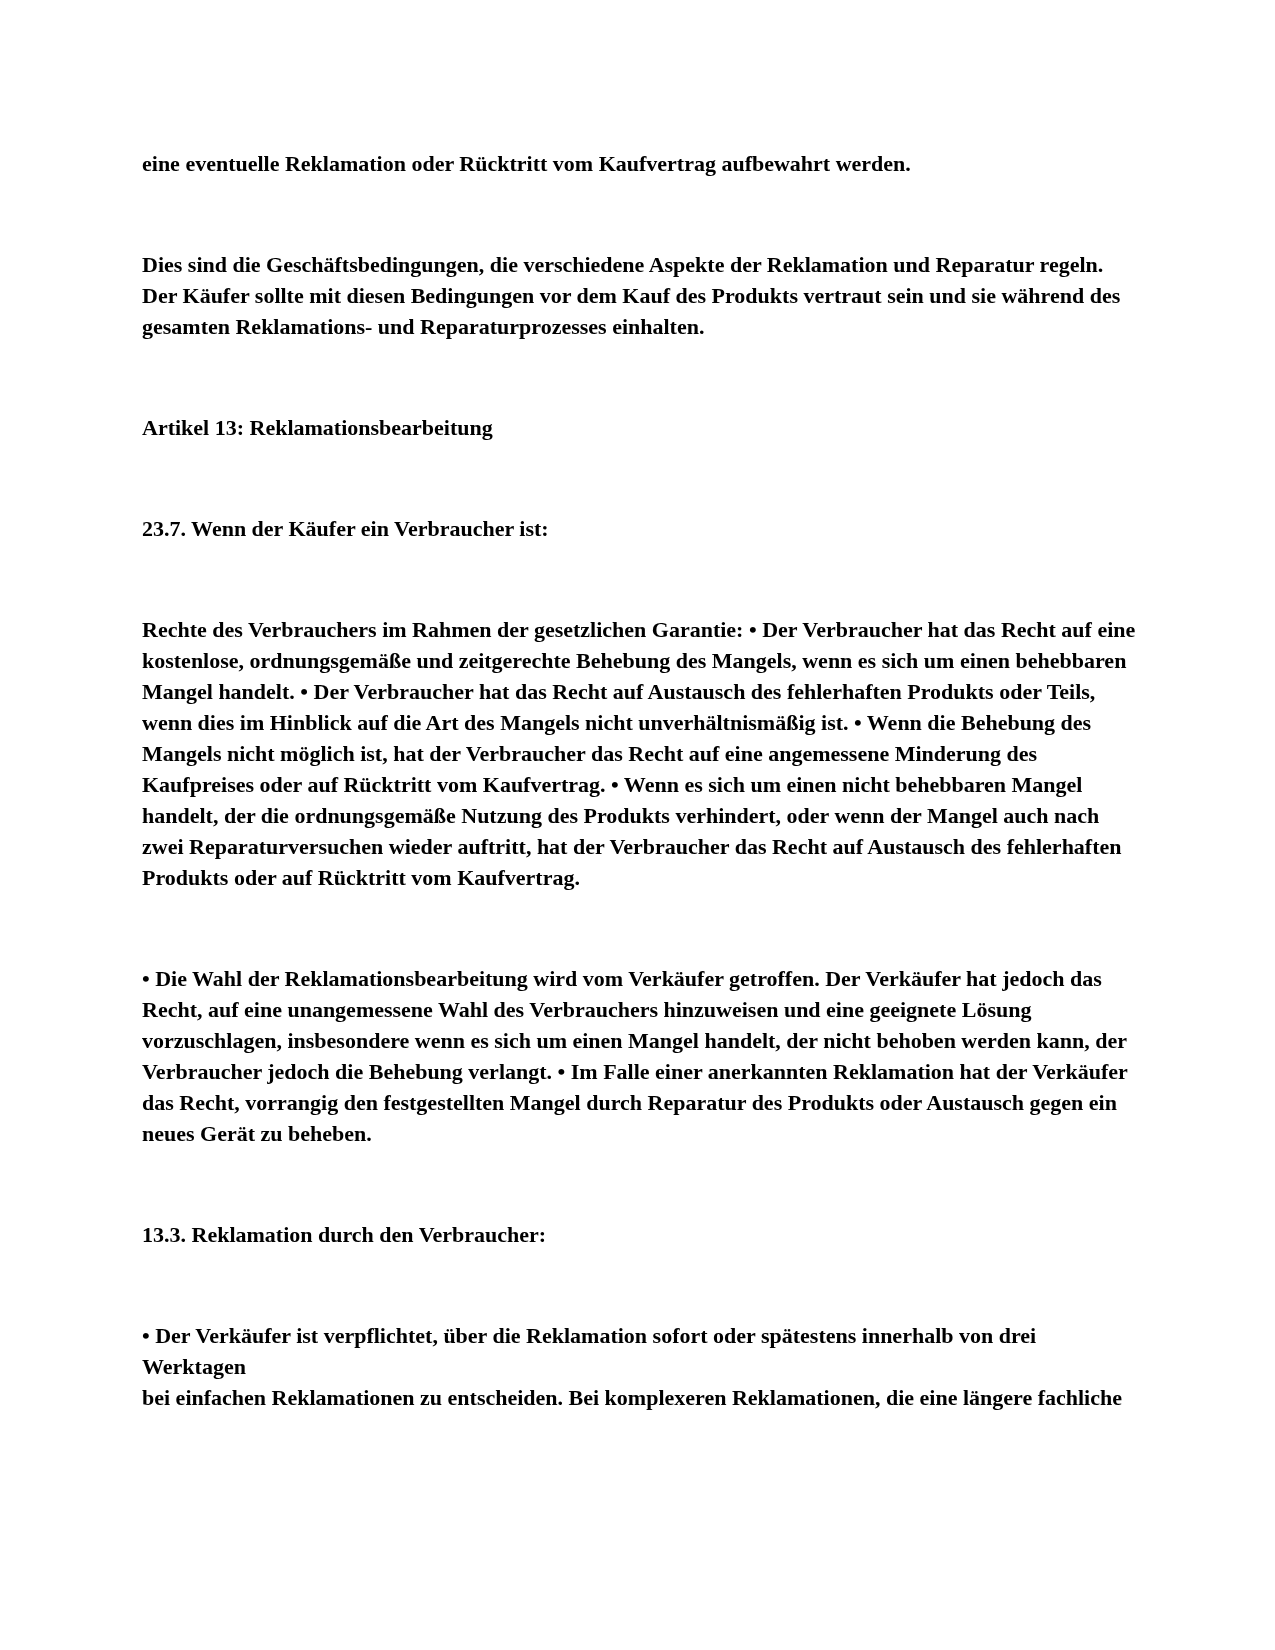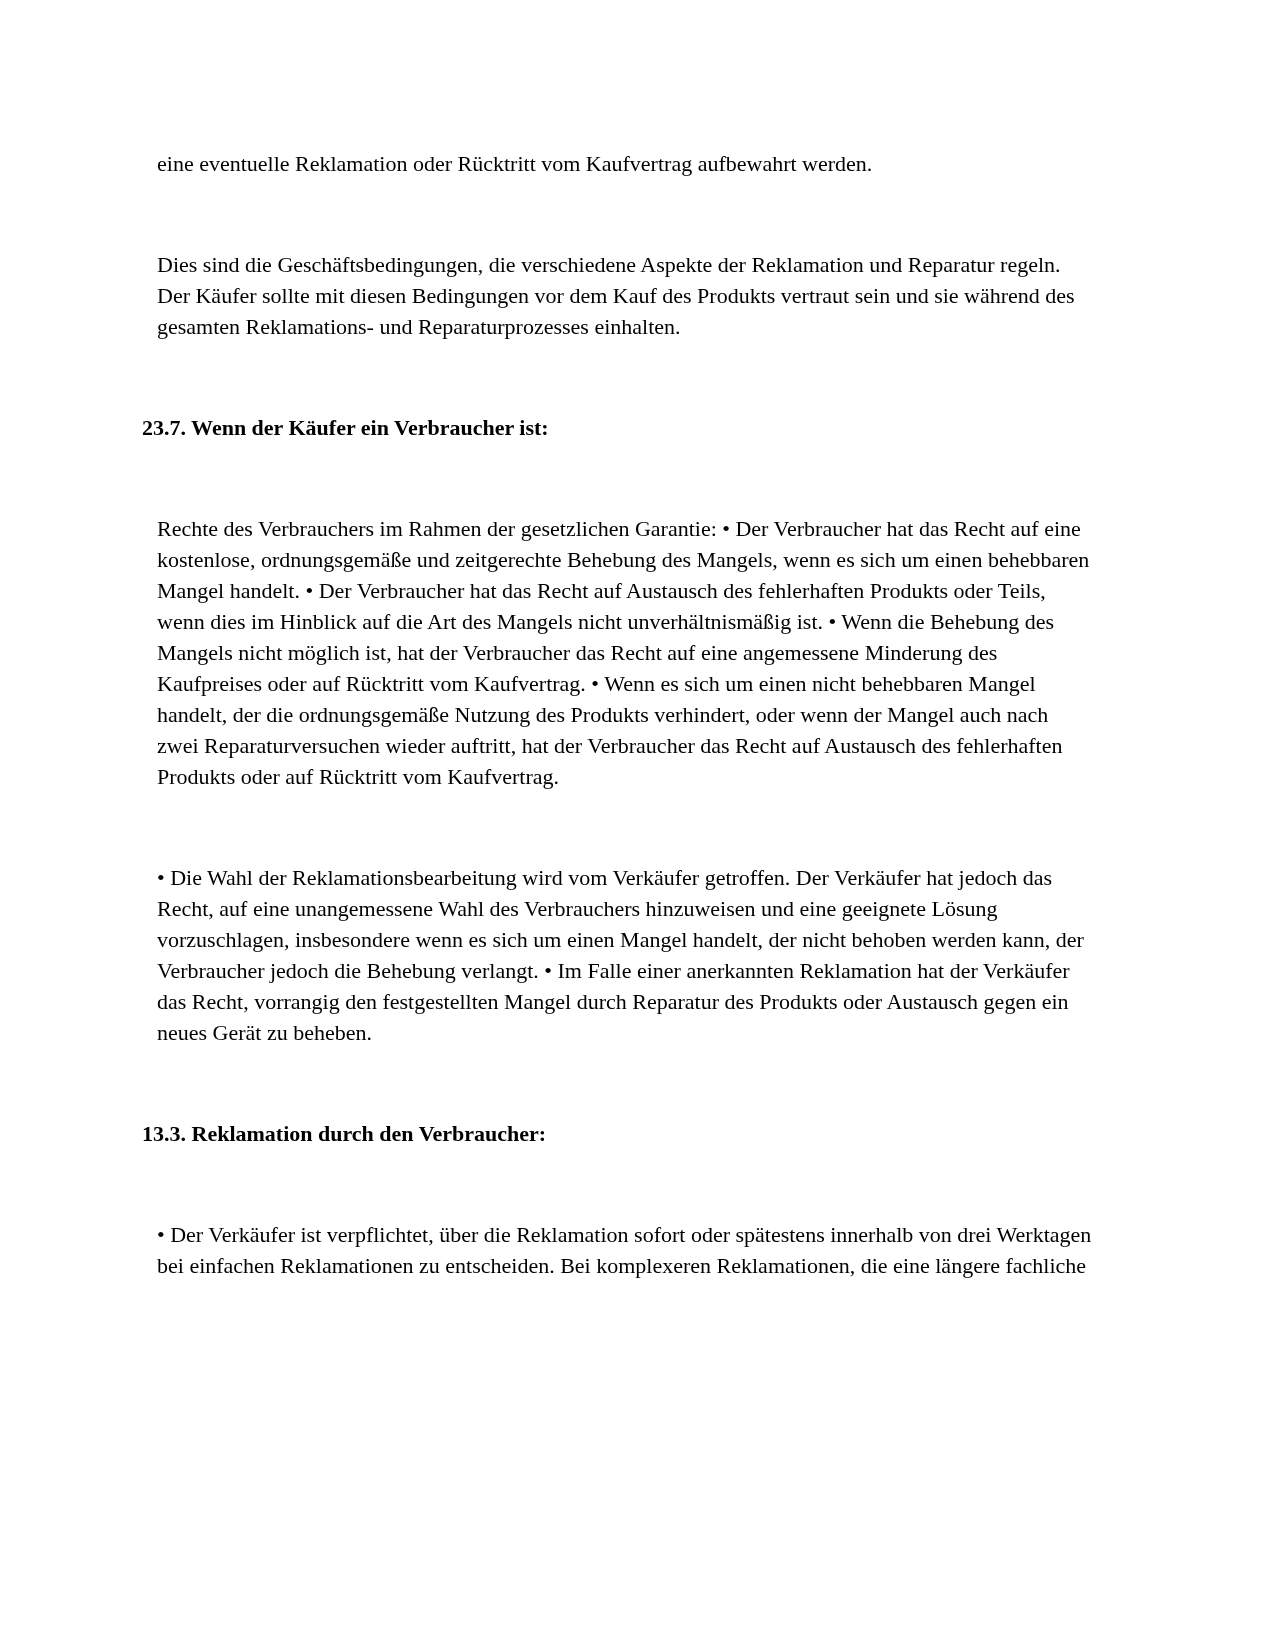--- a/index.html
+++ b/index.html
@@ -18,43 +18,44 @@
     box-sizing: border-box;
     width: 1275px;
     height: 1650px;
     padding: 148px 133px 0 142px;
     background: #ffffff;
     overflow: hidden;
   }
   .para {
     font-size: 22px;
     line-height: 31px;
-    font-weight: normal;
+    font-weight: bold;
     white-space: pre-line;
-    margin: 0 0 70px 15px;
+    margin: 0 0 70px 0;
   }
   .heading {
     font-size: 22px;
     line-height: 31px;
     font-weight: bold;
     white-space: pre-line;
     margin: 0 0 70px 0;
   }
 </style>
 </head>
 <body>
 
 <div class="page">
 
   <p class="para">eine eventuelle Reklamation oder Rücktritt vom Kaufvertrag aufbewahrt werden.</p>
 
   <p class="para">Dies sind die Geschäftsbedingungen, die verschiedene Aspekte der Reklamation und Reparatur regeln.
 Der Käufer sollte mit diesen Bedingungen vor dem Kauf des Produkts vertraut sein und sie während des
 gesamten Reklamations- und Reparaturprozesses einhalten.</p>
 
+  <h1 class="heading">Artikel 13: Reklamationsbearbeitung</h1>
 
   <h2 class="heading">23.7. Wenn der Käufer ein Verbraucher ist:</h2>
 
   <p class="para">Rechte des Verbrauchers im Rahmen der gesetzlichen Garantie: • Der Verbraucher hat das Recht auf eine
 kostenlose, ordnungsgemäße und zeitgerechte Behebung des Mangels, wenn es sich um einen behebbaren
 Mangel handelt. • Der Verbraucher hat das Recht auf Austausch des fehlerhaften Produkts oder Teils,
 wenn dies im Hinblick auf die Art des Mangels nicht unverhältnismäßig ist. • Wenn die Behebung des
 Mangels nicht möglich ist, hat der Verbraucher das Recht auf eine angemessene Minderung des
 Kaufpreises oder auf Rücktritt vom Kaufvertrag. • Wenn es sich um einen nicht behebbaren Mangel
 handelt, der die ordnungsgemäße Nutzung des Produkts verhindert, oder wenn der Mangel auch nach

